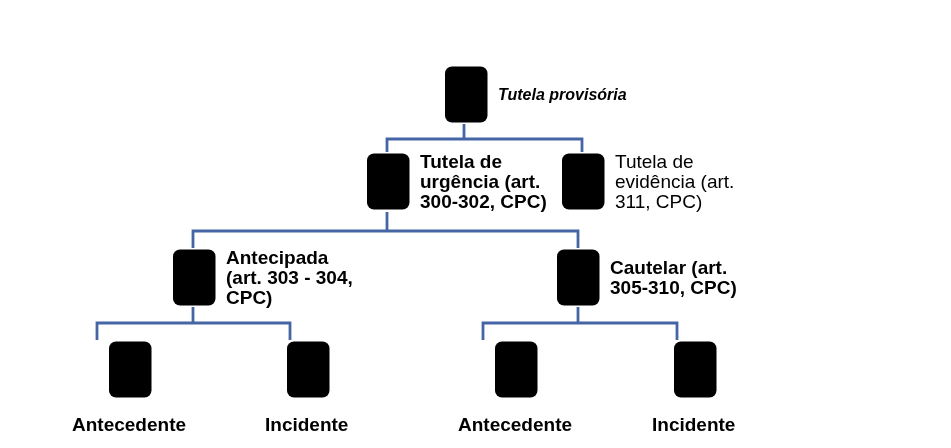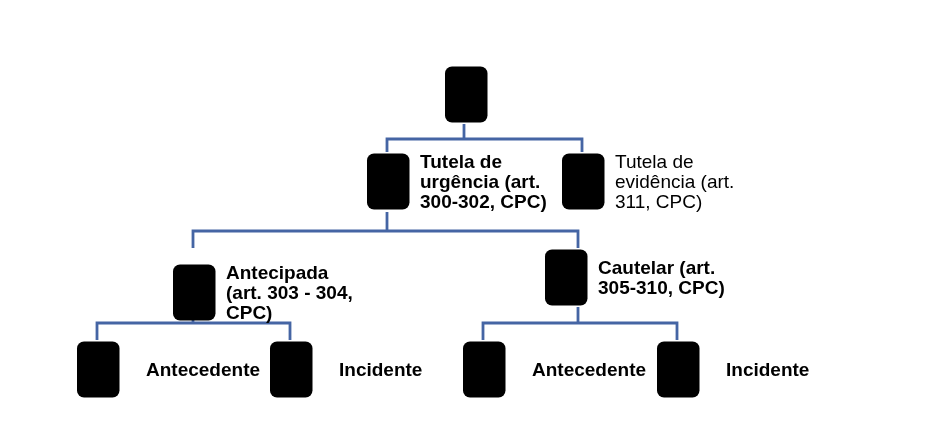--- a/index.html
+++ b/index.html
@@ -20,21 +20,21 @@
   }
   #connectors{position:absolute;left:0;top:0;width:951px;height:448px;}
   #connectors path{fill:none;stroke:var(--connector);stroke-width:2.8px;}
   .node{
     position:absolute;
     display:flex;
     align-items:center;
     gap:8px;
     height:59px;
   }
-  .node.gap-lg{gap:24px;}
+  .node.gap-lg{gap:16px;flex-direction:column;}
   .icon{flex:none;width:50px;height:59px;display:block;}
   .label{
     font-size:19px;
     line-height:20px;
     font-weight:700;
     color:var(--text);
     white-space:pre-line;
   }
   .label.italic{font-style:italic;font-size:16px;}
   .label.regular{font-weight:400;}
@@ -67,50 +67,51 @@
         <circle class="person" cx="28.5" cy="19.5" r="7.2"></circle>
         <path class="person" d="M16.5 44.8 L16.5 42.3 C16.5 35.6 21.8 31.4 28.5 31.4 C35.2 31.4 40.5 35.6 40.5 42.3 L40.5 44.8 C40.5 45.8 39.7 46.6 38.7 46.6 L18.3 46.6 C17.3 46.6 16.5 45.8 16.5 44.8 Z"></path>
       </symbol>
     </defs>
   </svg>
 
   <div class="node" style="left:440px;top:65px">
     <svg class="icon">
         <use href="#book-person"></use>
       </svg>
+    <div class="label italic">Tutela provisória</div>
   </div>
 
   <div class="node" style="left:362px;top:152px">
     <svg class="icon">
         <use href="#book-person"></use>
       </svg>
     <div class="label">Tutela de
 urgência (art.
 300-302, CPC)</div>
   </div>
 
   <div class="node" style="left:557px;top:152px">
     <svg class="icon">
         <use href="#book-person"></use>
       </svg>
     <div class="label regular">Tutela de
 evidência (art.
 311, CPC)</div>
   </div>
 
-  <div class="node" style="left:168px;top:263px">
+  <div class="node" style="left:168px;top:248px">
     <svg class="icon">
         <use href="#book-person"></use>
       </svg>
     <div class="label">Antecipada
 (art. 303 - 304,
 CPC)</div>
   </div>
 
-  <div class="node" style="left:540px;top:248px">
+  <div class="node" style="left:552px;top:248px">
     <svg class="icon">
         <use href="#book-person"></use>
       </svg>
     <div class="label">Cautelar (art.
 305-310, CPC)</div>
   </div>
 
   <div class="node gap-lg" style="left:72px;top:340px">
     <svg class="icon">
         <use href="#book-person"></use>

